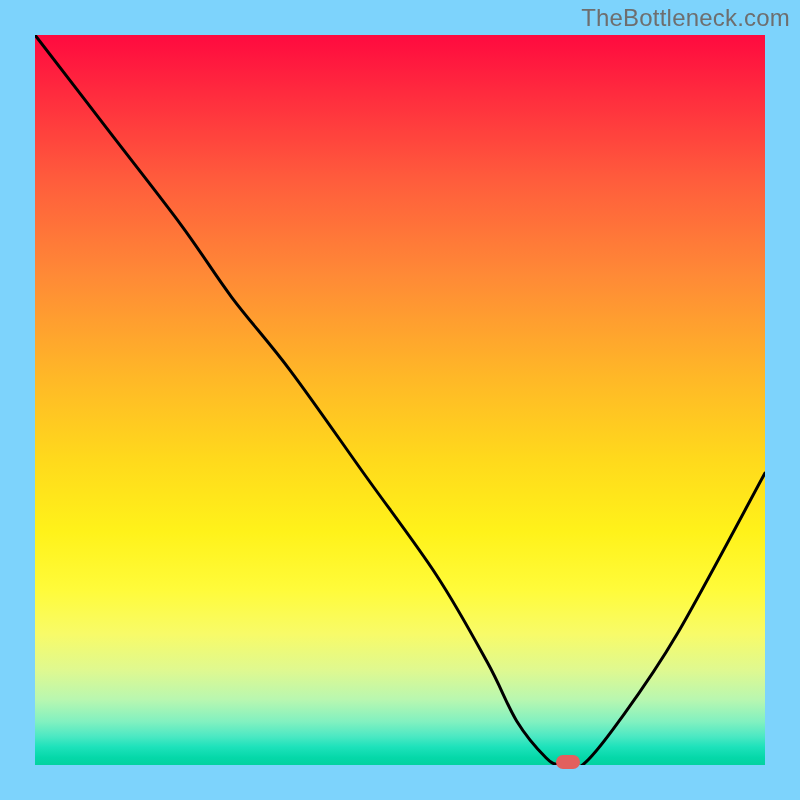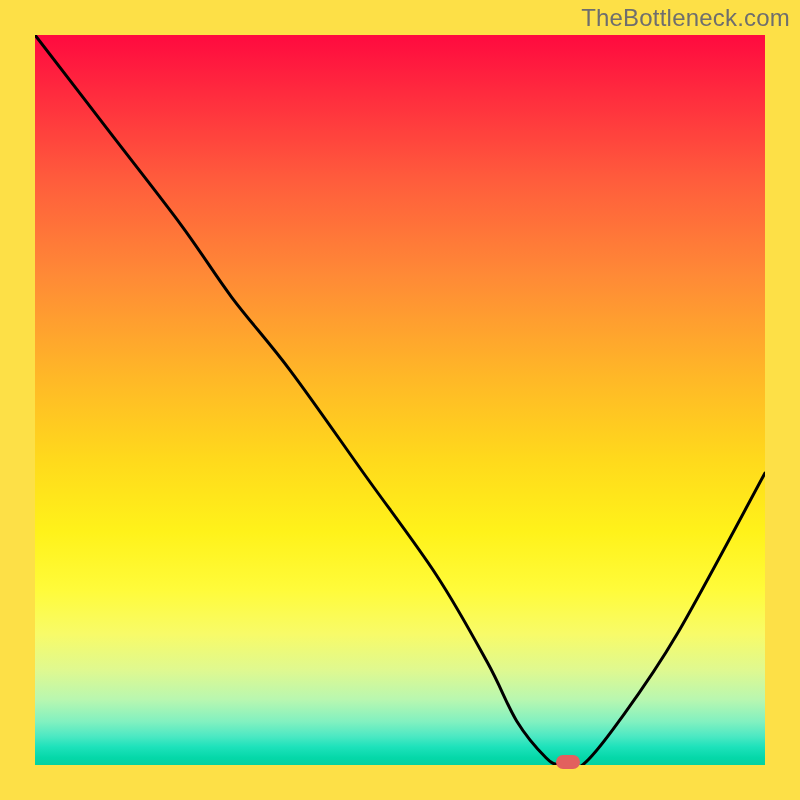--- a/index.html
+++ b/index.html
@@ -1,17 +1,17 @@
 <!DOCTYPE html>
 <html><head>
 <meta charset="utf-8">
 <style>
   * { margin: 0; padding: 0; box-sizing: border-box; }
   html, body { width: 800px; height: 800px; background: #000; overflow: hidden; }
-  .wrap { position: relative; width: 800px; height: 800px; background: #fde047; }
+  .wrap { position: relative; width: 800px; height: 800px; background: #7dd3fc; }
   .watermark {
     position: absolute;
     top: 4px; right: 10px;
     font-family: Arial, Helvetica, sans-serif;
     font-size: 24px;
     color: #6e6e6e;
     letter-spacing: 0.2px;
     font-weight: 500;
   }
   .plot {

